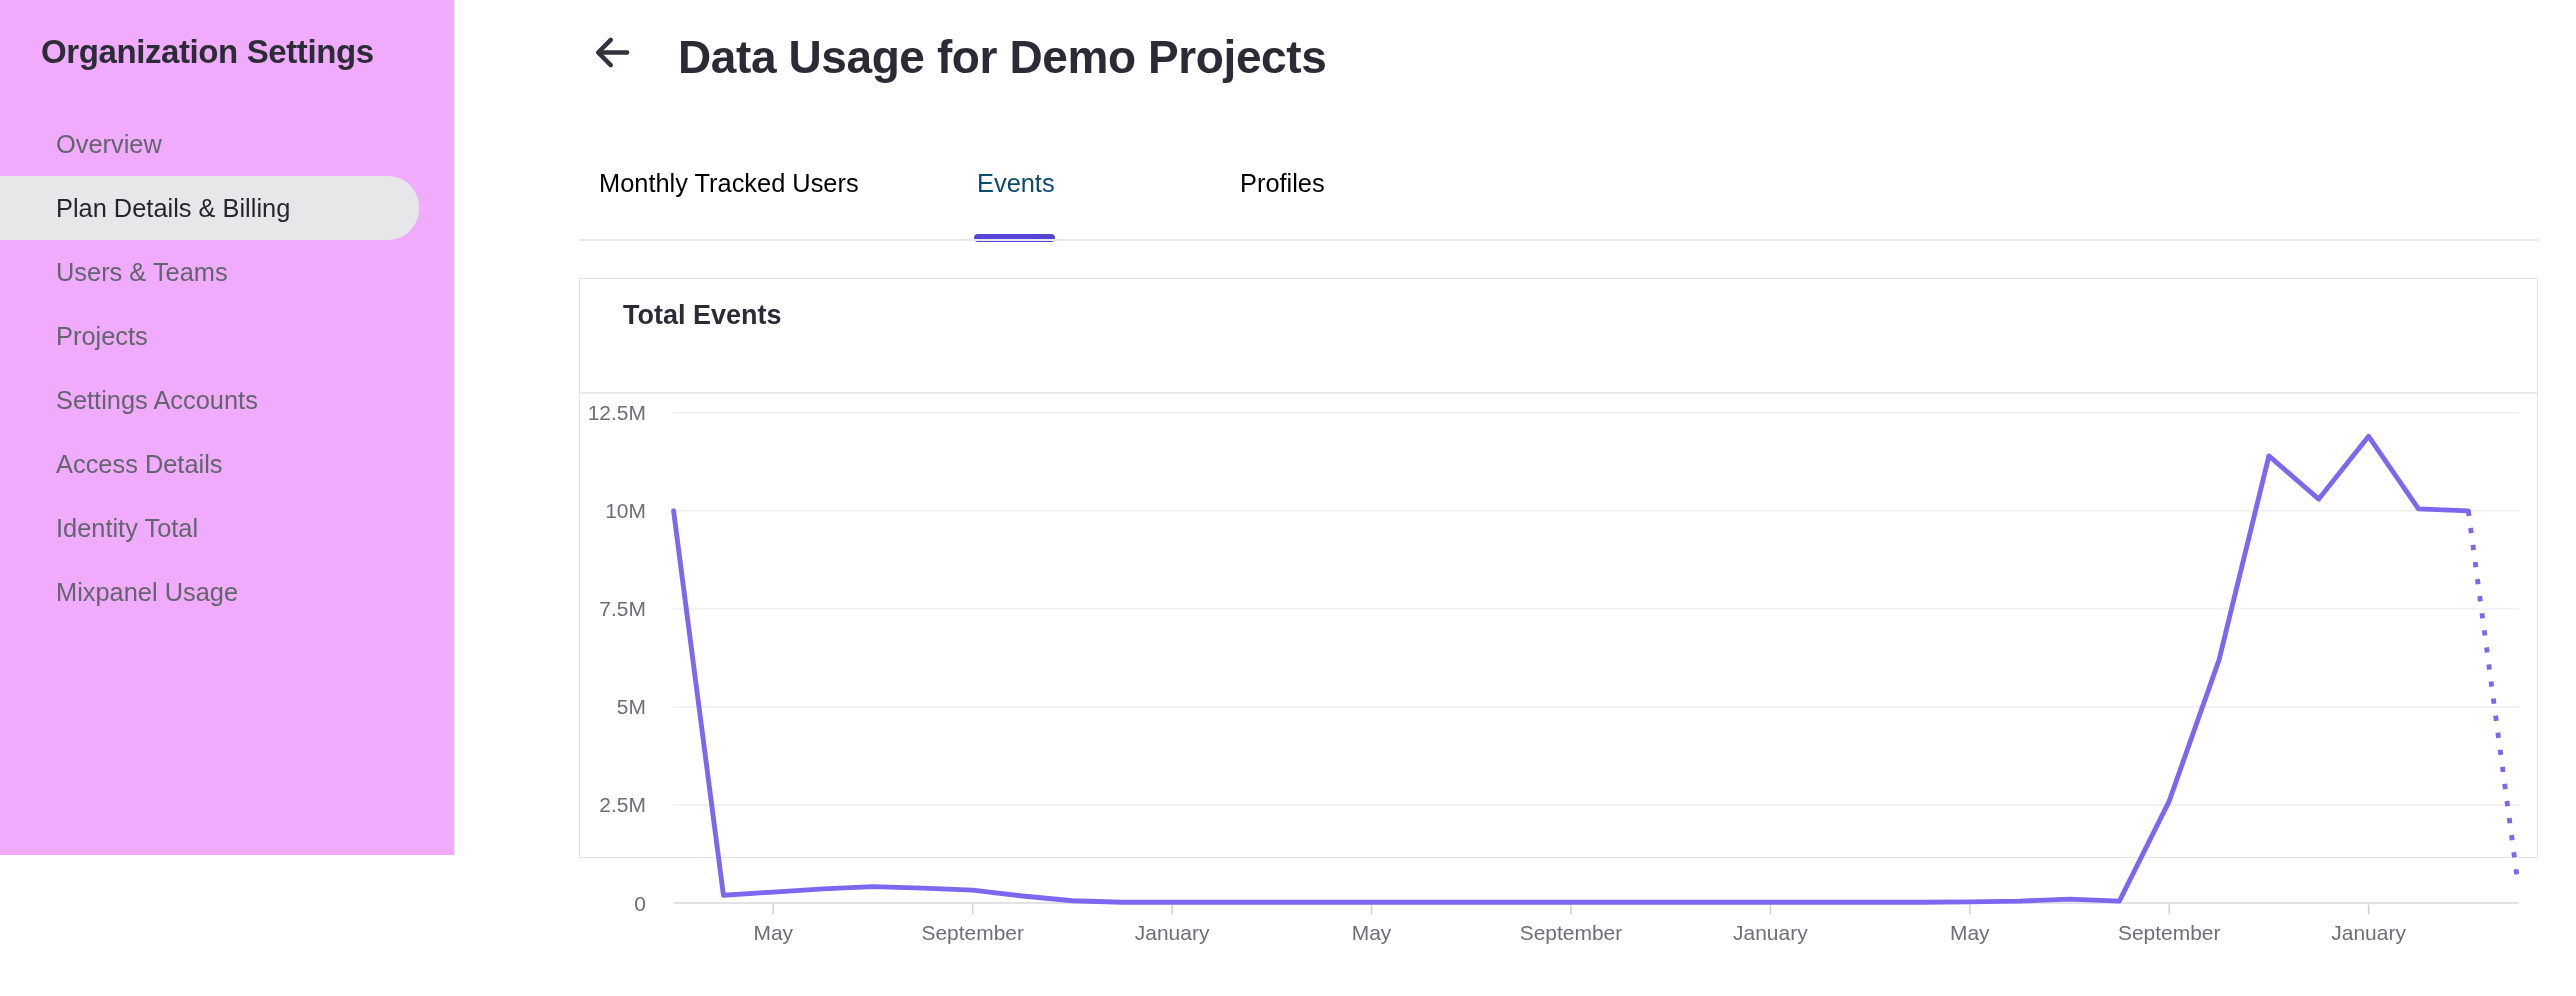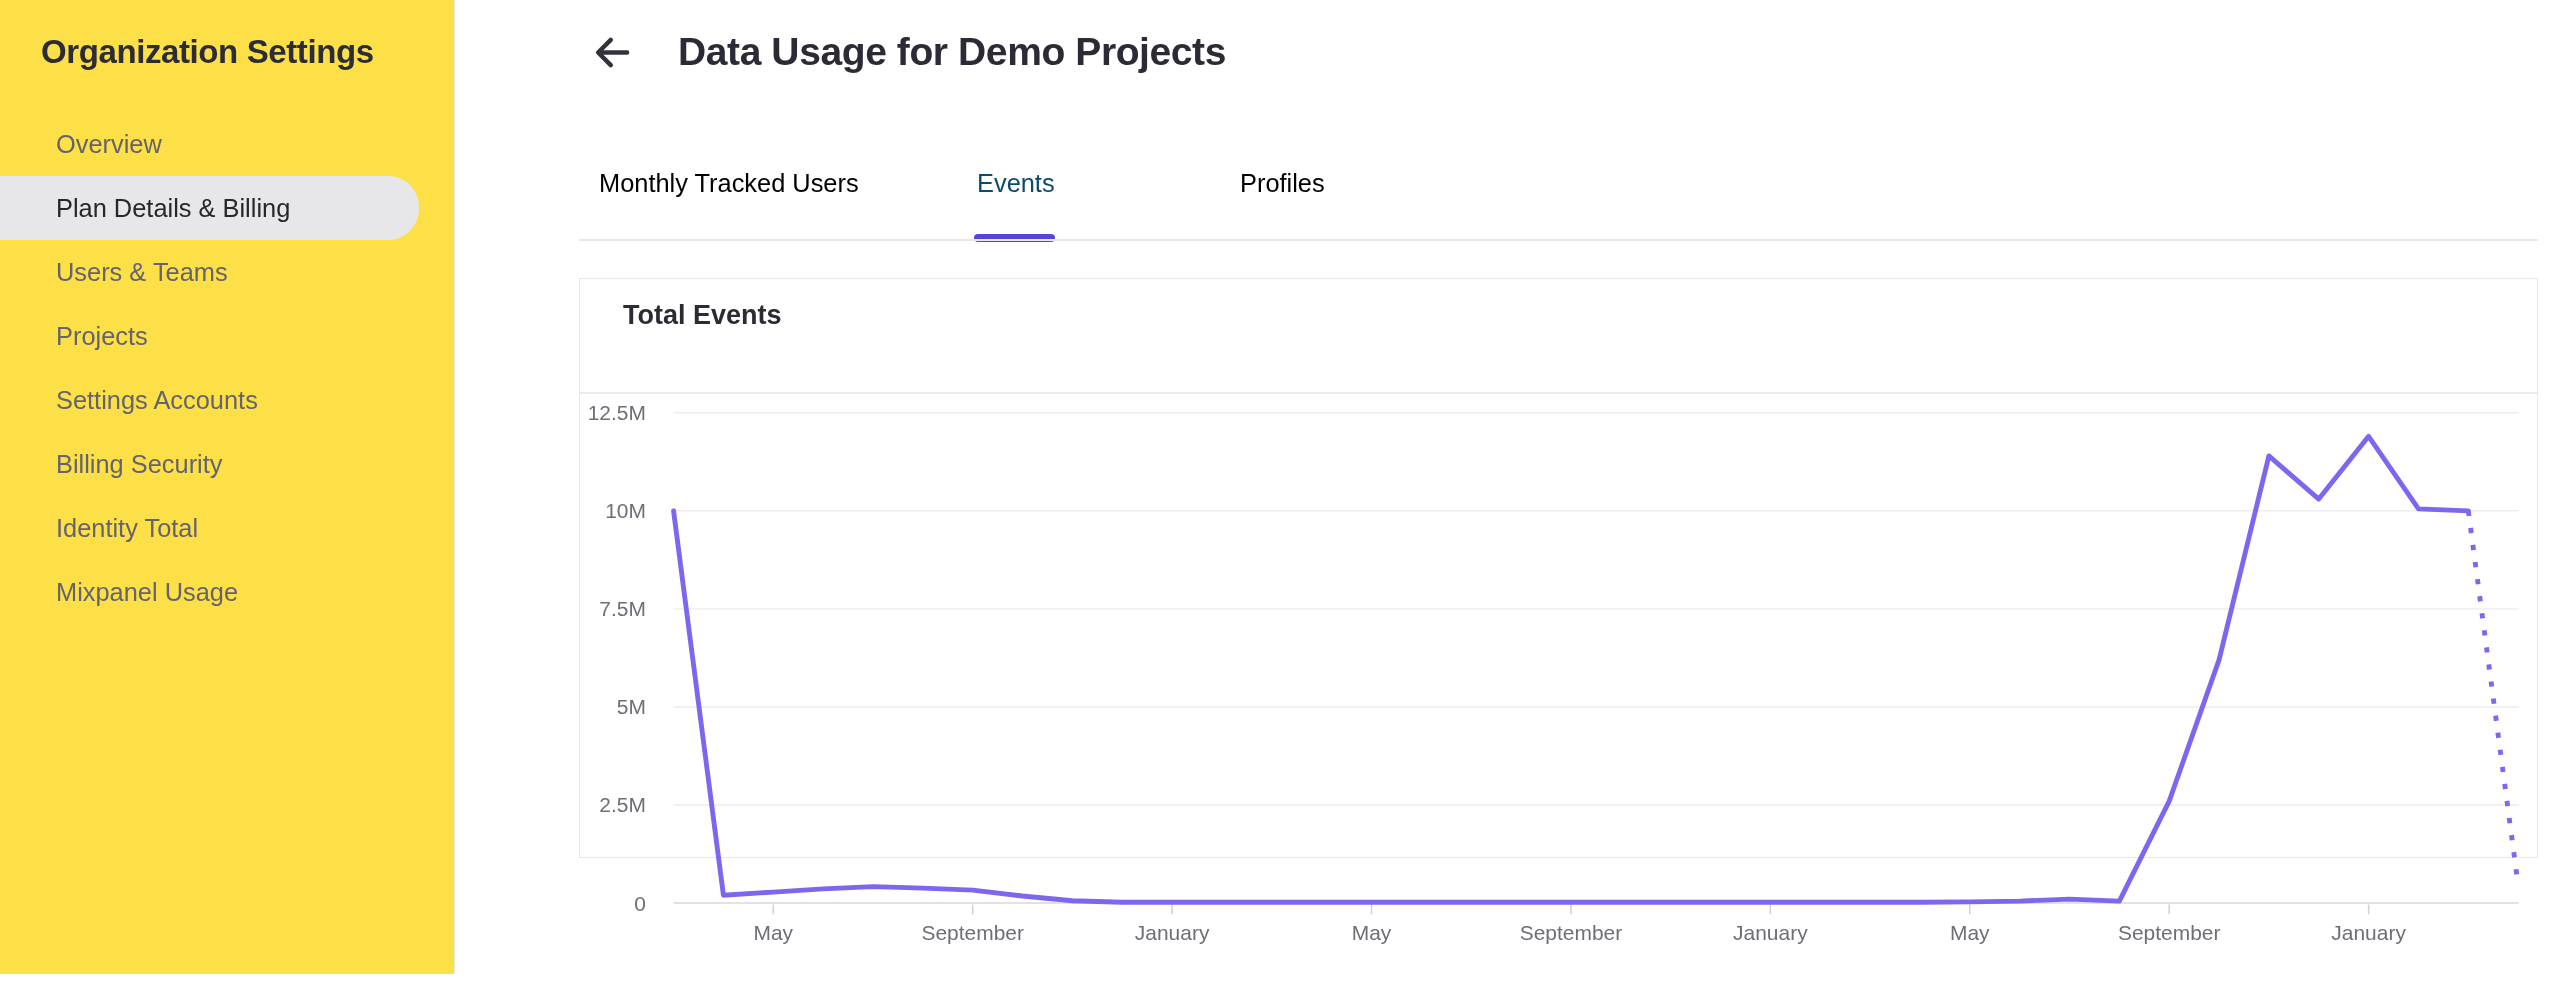--- a/index.html
+++ b/index.html
@@ -3,22 +3,22 @@
 <meta charset="utf-8">
 <style>
   * { margin:0; padding:0; box-sizing:border-box; }
   html,body { background:#ffffff; }
   #app {
     position:relative; width:2576px; height:997px; overflow:hidden;
     font-family:"Liberation Sans", sans-serif; background:#ffffff;
   }
   
   .sidebar {
-    position:absolute; left:0; top:0; width:455px; height:974px;
-    background:#fde047; border-right:1.5px solid #e6e6e9;
+    position:absolute; left:0; top:0; width:455px; height:855px;
+    background:#f0abfc; border-right:1.5px solid #e6e6e9;
   }
   .sidebar-title {
     position:absolute; left:41px; top:33px;
     font-size:33px; font-weight:700; color:#2c2c37; letter-spacing:-0.4px;
   }
   .sidebar-nav { position:absolute; left:0; top:112px; width:455px; }
   .side-item {
     width:419px; height:64px; line-height:64px;
     padding-left:56px; font-size:25.4px; color:#64646e;
     border-radius:0 31px 31px 0; cursor:pointer; white-space:nowrap;
@@ -26,21 +26,21 @@
   .side-item.active {
     background:#e7e7ea; color:#26262e; font-weight:400;
   }
   
   .back-btn {
     position:absolute; left:590px; top:31px; width:43px; height:43px;
     background:none; border:none; cursor:pointer; padding:0;
   }
   .page-title {
     position:absolute; left:678px; top:30px;
-    font-size:39px; font-weight:700; color:#2b2b36; letter-spacing:-0.4px;
+    font-size:46px; font-weight:700; color:#2b2b36; letter-spacing:-0.4px;
   }
   
   .tab {
     position:absolute; top:169px; font-size:25.4px; color:#000000;
     cursor:pointer; white-space:nowrap;
   }
   .tab-mtu { left:599px; }
   .tab-events { left:977px; }
   .tab-profiles { left:1240px; }
   .tab.active { color:#0c4a6e; }
@@ -74,21 +74,21 @@
 <div id="app">
 
   <aside class="sidebar">
     <h1 class="sidebar-title">Organization Settings</h1>
     <nav class="sidebar-nav">
       <div class="side-item">Overview</div>
       <div class="side-item active">Plan Details &amp; Billing</div>
       <div class="side-item">Users &amp; Teams</div>
       <div class="side-item">Projects</div>
       <div class="side-item">Settings Accounts</div>
-      <div class="side-item">Billing Security</div>
+      <div class="side-item">Access Details</div>
       <div class="side-item">Identity Total</div>
       <div class="side-item">Mixpanel Usage</div>
     </nav>
   </aside>
 
   <button class="back-btn" aria-label="Back">
     <svg width="43" height="43" viewBox="0 0 58 58">
       <line x1="12" y1="29" x2="50" y2="29" stroke="#32323d" stroke-width="6" stroke-linecap="round"></line>
       <polyline points="28,12 11,29 28,46" fill="none" stroke="#32323d" stroke-width="6" stroke-linecap="round" stroke-linejoin="round"></polyline>
     </svg>

